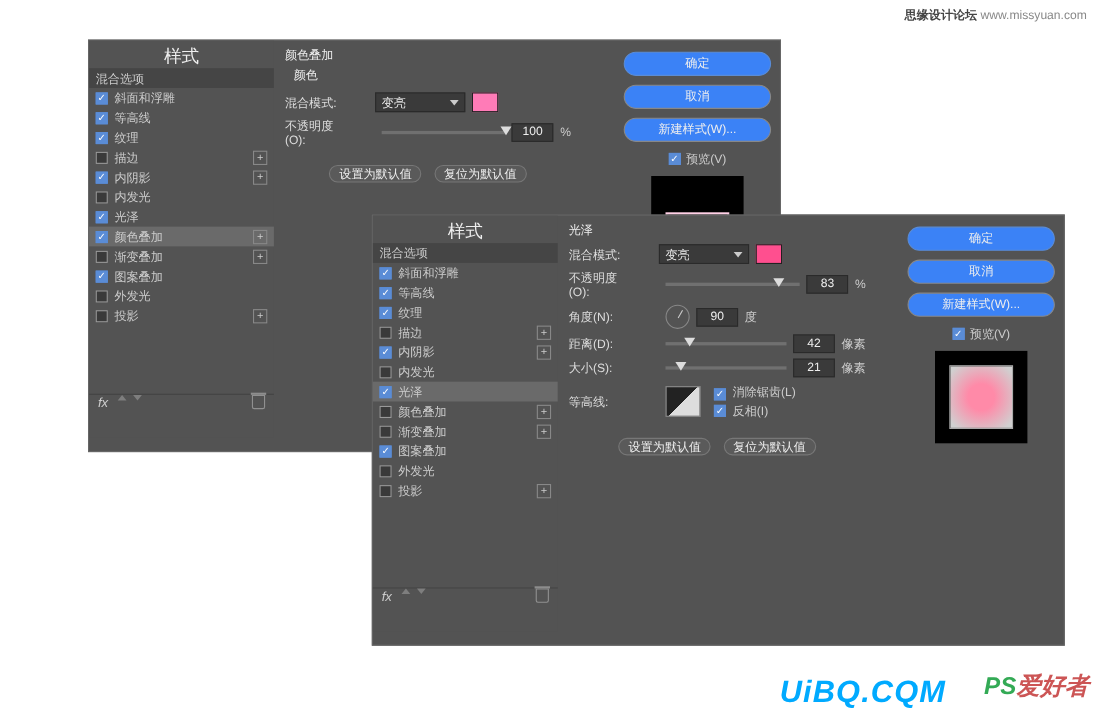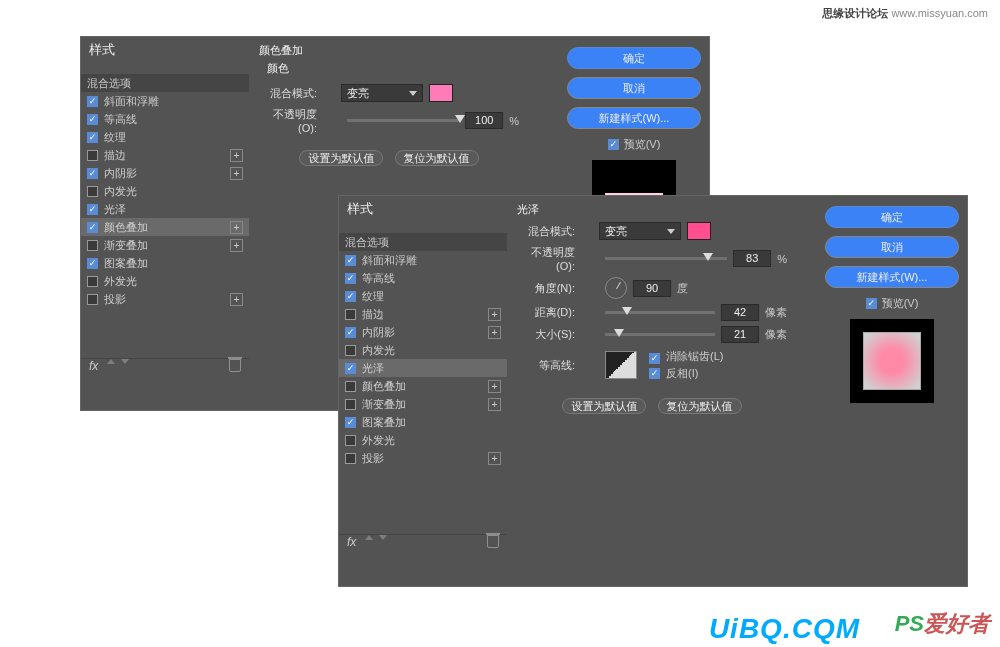--- a/index.html
+++ b/index.html
@@ -6,41 +6,41 @@
 body { background: #fff; width: 1000px; height: 647px; position: relative; overflow: hidden; }
 .watermark-top { position: absolute; top: 6px; right: 12px; font-size: 11px; color: #888; }
 .watermark-top b { color: #444; }
 .watermark-br { position: absolute; bottom: 8px; right: 10px; font-size: 22px; font-weight: bold; font-style: italic; color: #3a5; }
 .watermark-br .ai { color: #c55; }
 .watermark-bc { position: absolute; bottom: 2px; right: 140px; font-size: 28px; font-weight: bold; font-style: italic; color: #0af; letter-spacing: 1px; }
 .panel { position: absolute; background: #535353; border: 1px solid #666; color: #ccc; font-size: 11px; }
 .p1 { left: 80px; top: 36px; width: 630px; height: 375px; }
 .p2 { left: 338px; top: 195px; width: 630px; height: 392px; }
 .styles-col { float: left; width: 168px; height: calc(100% - 28px); background: #535353; }
-.styles-head { padding: 4px 8px 15px; color: #eee; font-size: 13px; }
+.styles-head { padding: 4px 8px 0; color: #eee; font-size: 16px; text-align: center; }
 .sty-item { display: flex; align-items: center; height: 18px; padding: 0 6px; position: relative; }
 .sty-item.sub { }
 .sty-item.sel { background: #454545; }
 .sty-item.hi { background: #6a6a6a; }
 .chk { width: 11px; height: 11px; border: 1px solid #999; margin-right: 6px; display: inline-flex; align-items: center; justify-content: center; background: #3a3a3a; }
 .chk.on { background: #5a8cd6; border-color: #5a8cd6; }
 .chk.on::after { content: "✓"; color: #fff; font-size: 9px; line-height: 1; }
 .plus { position: absolute; right: 6px; width: 13px; height: 13px; border: 1px solid #888; display: flex; align-items: center; justify-content: center; font-size: 10px; color: #ccc; }
 .styles-foot { position: absolute; bottom: 12px; left: 0; width: 168px; height: 40px; background: #535353; display: flex; padding: 0 8px; border-top: 1px solid #444; }
 .fxlbl { font-style: italic; font-size: 12px; margin-right: 6px; }
 .arrow-up,.arrow-dn { width: 0; height: 0; border-left: 4px solid transparent; border-right: 4px solid transparent; margin: 0 3px; opacity: .5; }
 .arrow-up { border-bottom: 5px solid #aaa; }
 .arrow-dn { border-top: 5px solid #aaa; }
 .trash { margin-left: auto; width: 12px; height: 13px; border: 1px solid #aaa; border-radius: 0 0 2px 2px; position: relative; opacity: .7; }
 .trash::before { content: ""; position: absolute; top: -3px; left: -2px; right: -2px; height: 2px; background: #aaa; }
 .mid-col { float: left; width: 280px; padding: 6px 10px; }
 .title-lbl { color: #eee; margin-bottom: 3px; }
 .sub-lbl { color: #eee; margin-left: 8px; margin-bottom: 8px; }
 .row { display: flex; align-items: center; margin: 5px 0; }
-.row .lbl { width: 82px; text-align: right; padding-right: 24px; color: #ddd; }
+.row .lbl { width: 82px; padding-right: 24px; color: #ddd; }
 .dropdown { background: #3a3a3a; border: 1px solid #2a2a2a; height: 18px; width: 82px; display: flex; align-items: center; padding: 0 5px; color: #eee; position: relative; }
 .dropdown::after { content: ""; position: absolute; right: 5px; top: 6px; width: 0; height: 0; border-left: 4px solid transparent; border-right: 4px solid transparent; border-top: 5px solid #ccc; }
 .swatch { width: 24px; height: 18px; background: #ff7bb7; margin-left: 6px; border: 1px solid #222; }
 .slider { flex: 1; height: 3px; background: #707070; margin: 0 6px; position: relative; }
 .slider .thumb { position: absolute; top: -4px; width: 0; height: 0; border-left: 5px solid transparent; border-right: 5px solid transparent; border-top: 8px solid #ddd; }
 .numbox { width: 38px; height: 17px; background: #3a3a3a; border: 1px solid #2a2a2a; color: #eee; text-align: center; line-height: 15px; }
 .unit { margin-left: 6px; color: #ccc; }
 .btn-sm { height: 16px; padding: 0 8px; background: #5a5a5a; border: 1px solid #777; border-radius: 10px; color: #eee; display: inline-flex; align-items: center; margin: 4px 4px; font-size: 11px; }
 .btn-row { text-align: center; margin-top: 12px; }
 .right-col { float: right; width: 150px; padding: 10px 8px; text-align: center; }

